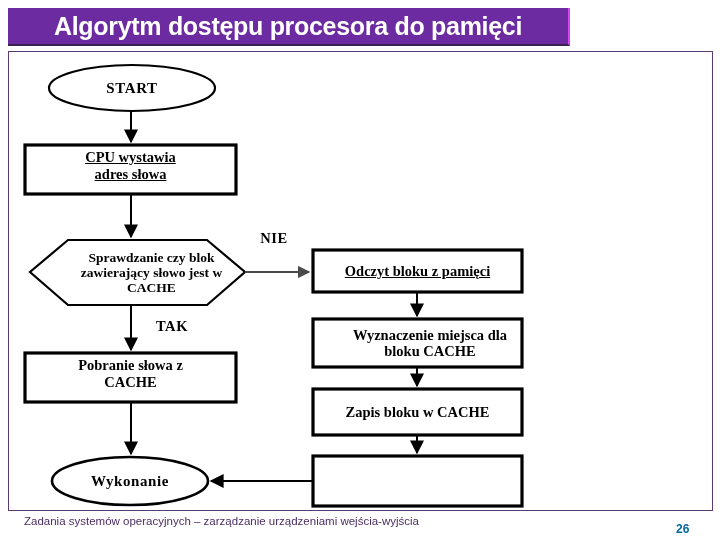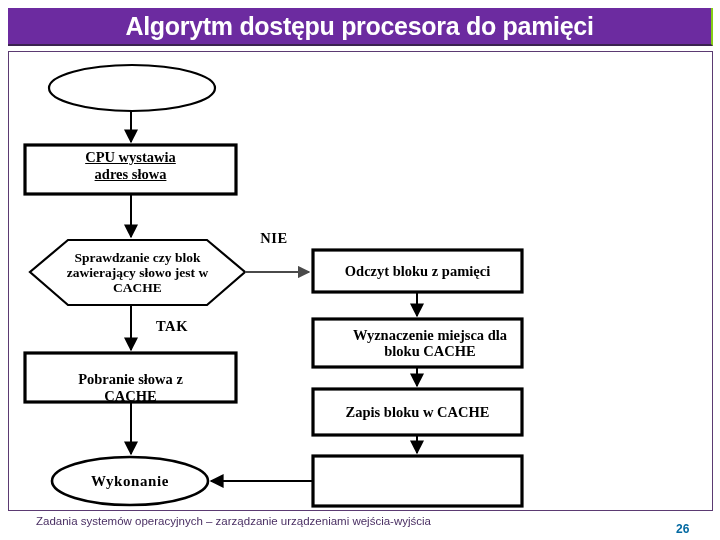--- a/index.html
+++ b/index.html
@@ -19,24 +19,24 @@
     width: 720px;
     height: 540px;
     background: #ffffff;
   }
 
   
   #title-banner {
     position: absolute;
     left: 8px;
     top: 8px;
-    width: 705px;
+    width: 562px;
     height: 38px;
     background: #6c2ba0;
-    border-right: 2px solid #84cc16;
+    border-right: 2px solid #d946ef;
     border-bottom: 2px solid #3b2350;
     display: flex;
     align-items: center;
     justify-content: center;
     box-sizing: border-box;
   }
   #title-text {
     color: #ffffff;
     font-family: "Liberation Sans", sans-serif;
     font-weight: bold;
@@ -86,21 +86,20 @@
 
   
   #footer-text {
     position: absolute;
     left: 24px;
     top: 515px;
     font-family: "Liberation Sans", sans-serif;
     font-size: 11.5px;
     color: #4a2f63;
     white-space: nowrap;
-    margin-left: 12px;
   }
   #footer-page {
     position: absolute;
     left: 676px;
     top: 522px;
     font-family: "Liberation Sans", sans-serif;
     font-weight: bold;
     font-size: 12px;
     color: #0369a1;
   }
@@ -156,38 +155,39 @@
 
     <line x1="417" y1="292" x2="417" y2="316" stroke="#000000" stroke-width="2" marker-end="url(#arrow)"></line>
 
     <line x1="417" y1="367" x2="417" y2="386" stroke="#000000" stroke-width="2" marker-end="url(#arrow)"></line>
 
     <line x1="417" y1="435" x2="417" y2="453" stroke="#000000" stroke-width="2" marker-end="url(#arrow)"></line>
 
     <line x1="313" y1="481" x2="211" y2="481" stroke="#000000" stroke-width="2" marker-end="url(#arrow)"></line>
   </svg>
 
+  <div class="node-label lbl-oval" style="left:49px; top:65px; width:166px; height:46px;">START</div>
 
   <div class="node-label lbl-box" style="left:25px; top:145px; width:211px; height:41px; white-space:pre-line;text-decoration:underline;">CPU wystawia
 adres słowa</div>
 
-  <div class="node-label lbl-hex" style="left:40px; top:241px; width:195px; height:63px; white-space:pre-line;">Sprawdzanie czy blok
+  <div class="node-label lbl-hex" style="left:54px; top:241px; width:195px; height:63px; white-space:pre-line;">Sprawdzanie czy blok
 zawierający słowo jest w
 CACHE</div>
 
   <div class="node-label lbl-branch" style="left:252px; top:228px; width:44px; height:20px;">NIE</div>
 
   <div class="node-label lbl-branch" style="left:148px; top:316px; width:48px; height:20px;">TAK</div>
 
-  <div class="node-label lbl-box" style="left:25px; top:363px; width:211px; height:49px; white-space:pre-line;">Pobranie słowa z
+  <div class="node-label lbl-box" style="left:25px; top:349px; width:211px; height:49px; white-space:pre-line;">Pobranie słowa z
 CACHE</div>
 
   <div class="node-label lbl-oval" style="left:52px; top:457px; width:156px; height:48px;">Wykonanie</div>
 
-  <div class="node-label lbl-box" style="left:313px; top:250px; width:209px; height:42px;">Odczyt bloku z pamięci</div>
+  <div class="node-label lbl-box" style="left:313px; top:250px; width:209px; height:42px;text-decoration:underline;">Odczyt bloku z pamięci</div>
 
   <div class="node-label lbl-box" style="left:313px; top:319px; width:234px; height:48px; white-space:pre-line;">Wyznaczenie miejsca dla
 bloku CACHE</div>
 
   <div class="node-label lbl-box" style="left:313px; top:389px; width:209px; height:46px;">Zapis bloku w CACHE</div>
 
 
   <div id="footer-text">Zadania systemów operacyjnych – zarządzanie urządzeniami wejścia-wyjścia</div>
   <div id="footer-page">26</div>
 

